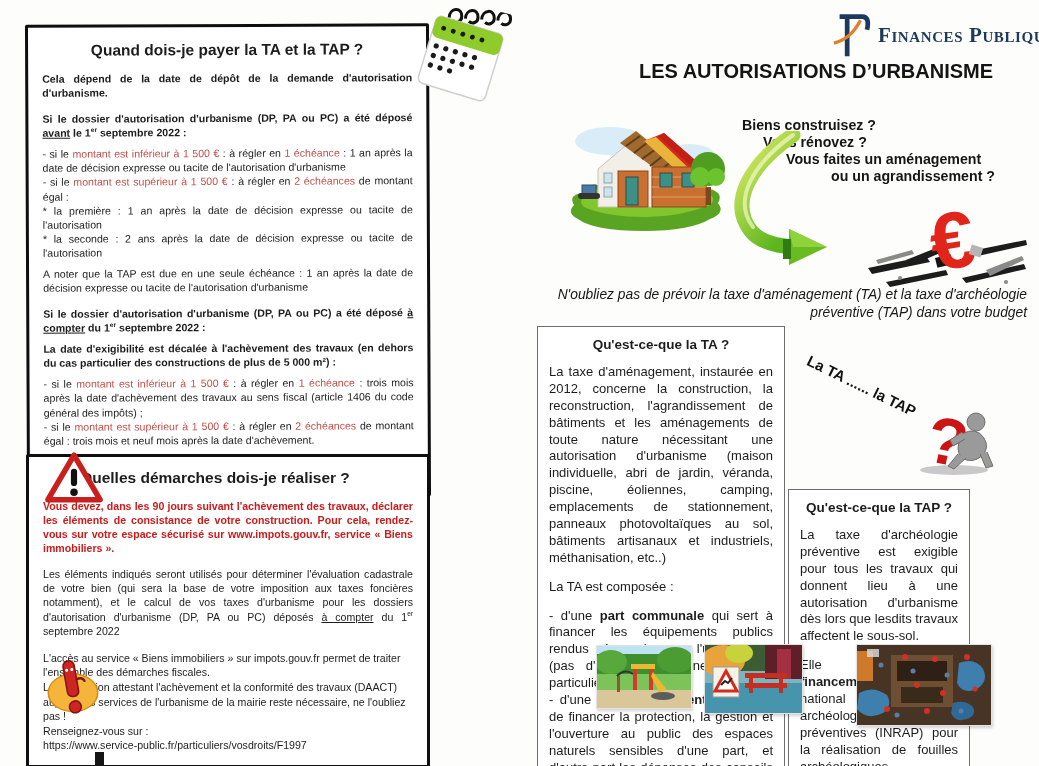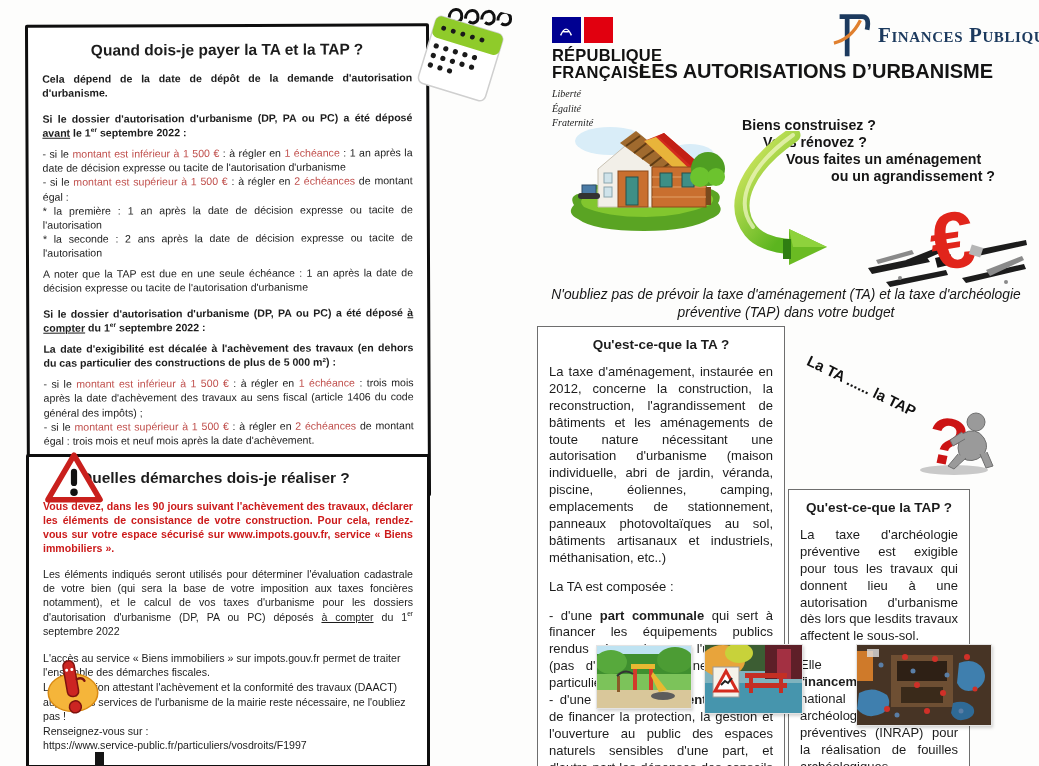--- a/index.html
+++ b/index.html
@@ -46,21 +46,21 @@
   .fp-label{font-family:"Liberation Serif",serif;font-variant:small-caps;font-weight:600;
             font-size:21px;letter-spacing:0.6px;color:#1c3a5e;margin:14px 0 0 4px;white-space:nowrap;}
 
   .main-title{position:absolute;left:598px;top:60px;width:436px;text-align:center;
               font-size:20px;font-weight:bold;line-height:1.13;color:#141414;}
 
   .qline{position:absolute;font-size:14.2px;font-weight:bold;white-space:nowrap;color:#151515;}
   #q1{left:742px;top:117px;} #q2{left:763px;top:134px;}
   #q3{left:786px;top:151px;} #q4{left:831px;top:168px;}
 
-  .budget-note{position:absolute;left:545px;top:286px;width:482px;text-align:center;
+  .budget-note{position:absolute;left:545px;top:286px;width:482px;text-align:right;
                font-style:italic;font-size:13.8px;line-height:1.28;color:#161616;}
 
   
   .smallbox{position:absolute;background:#fff;border:1.3px solid #6e6e6e;
             box-sizing:border-box;padding:8px 11px 10px 11px;}
   #ta-box{left:537px;top:326px;width:248px;min-height:305px;}
   #tap-box{left:788px;top:489px;width:182px;min-height:148px;}
   .smallbox .box-title{font-size:13.5px;margin:2px 0 0 0;}
   .smallbox p{font-size:13px;line-height:1.3;margin:0;text-align:justify;}
 
@@ -169,37 +169,20 @@
       </span>
       <div class="note-text">
         <p>L'accès au service « Biens immobiliers » sur impots.gouv.fr permet de traiter l'ensemble des démarches fiscales.</p>
         <p>La déclaration attestant l'achèvement et la conformité des travaux (DAACT) auprès des services de l'urbanisme de la mairie reste nécessaire, ne l'oubliez pas !</p>
         <p>Renseignez-vous sur :</p>
         <p>https://www.service-public.fr/particuliers/vosdroits/F1997</p>
       </div>
     </div>
   </div>
 
-  <div class="rf-block">
-    <div class="rf-flag">
-      <span class="fb">
-          <svg width="18" height="18" viewBox="0 0 20 20">
-            <path d="M4,16 Q10,2 16,16 M7,12 h6" stroke="#fff" stroke-width="1.6" fill="none"></path>
-          </svg>
-        </span>
-      <span class="fr"></span>
-    </div>
-    <div class="rf-name">RÉPUBLIQUE</div>
-    <div class="rf-name">FRANÇAISE</div>
-    <div class="rf-motto">
-      <div>Liberté</div>
-      <div>Égalité</div>
-      <div>Fraternité</div>
-    </div>
-  </div>
 
   <div class="fp-block">
     <svg width="48" height="52" viewBox="0 0 50 55">
       <path d="M22,8 V50" stroke="#1c3a5e" stroke-width="5" fill="none"></path>
       <path d="M14,8 H38 q8,0 5,14" stroke="#1c3a5e" stroke-width="5" fill="none"></path>
       <path d="M8,36 Q26,32 36,12" stroke="#e0802f" stroke-width="3.5" fill="none"></path>
     </svg>
     <span class="fp-label">Finances Publiques</span>
   </div>
 

